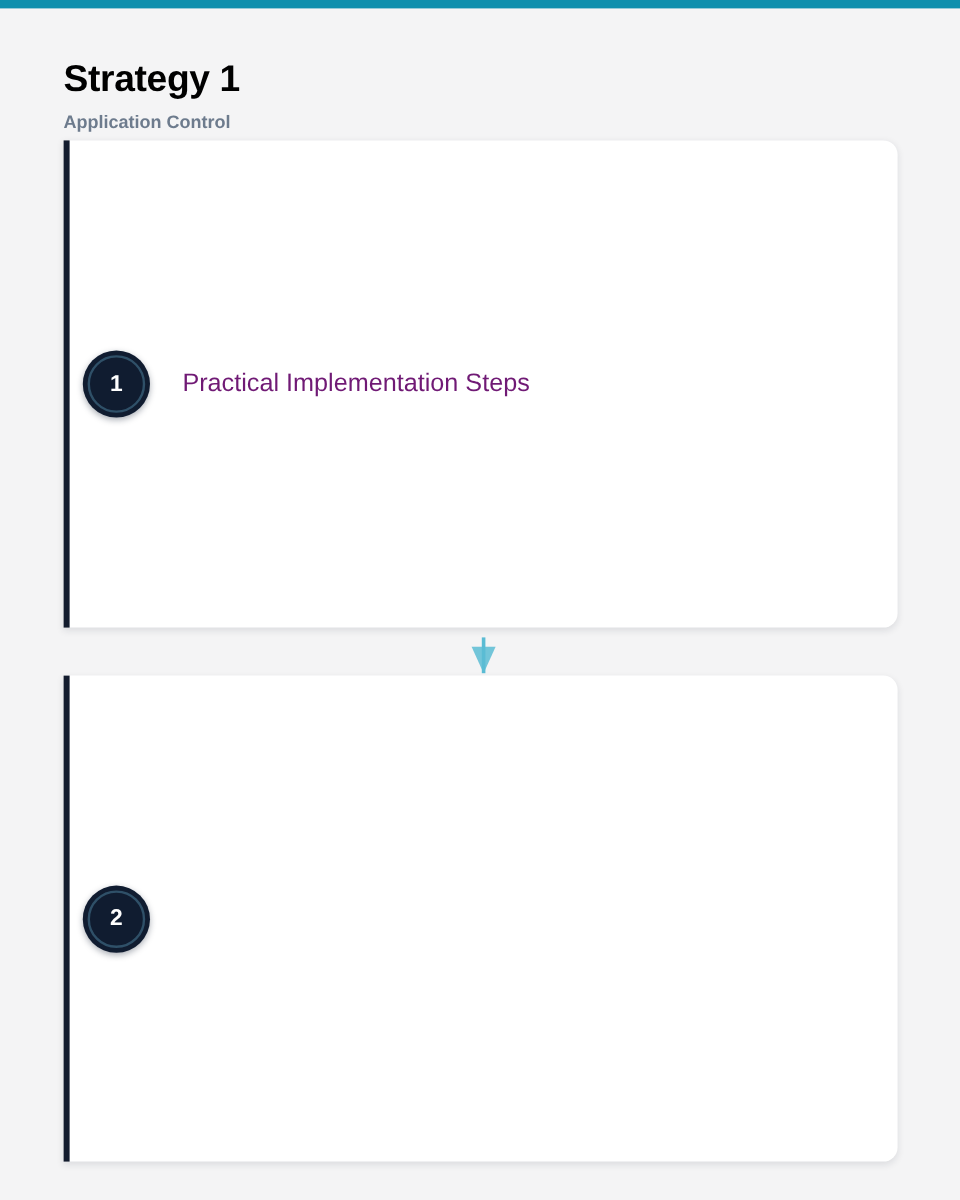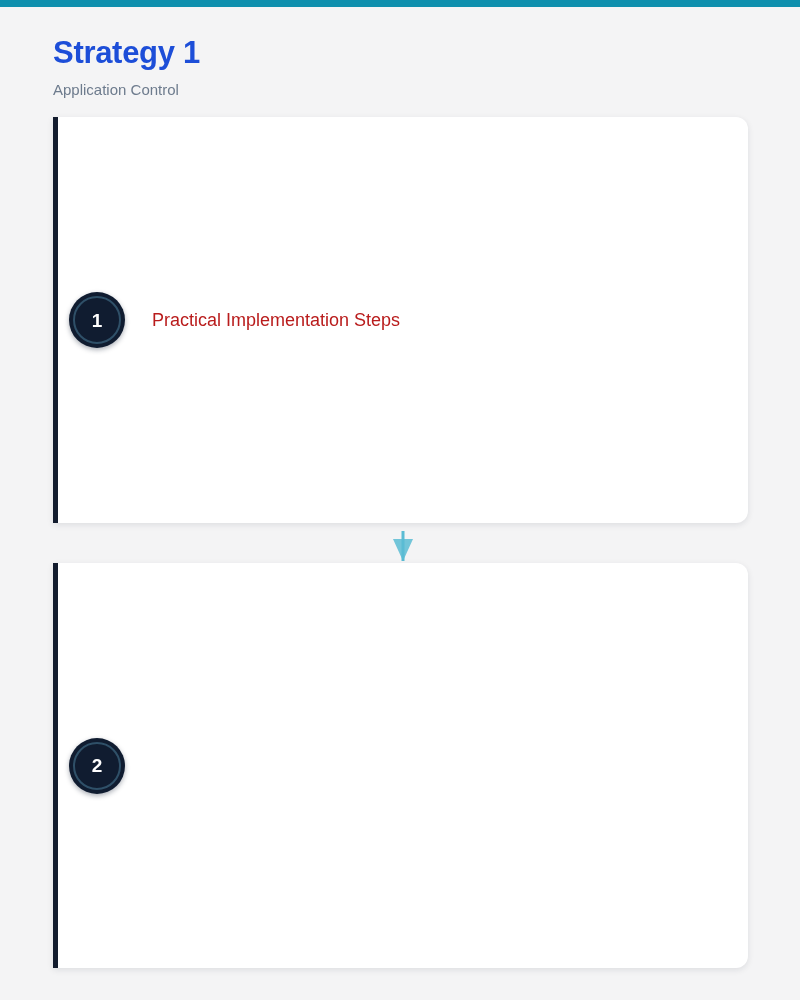--- a/index.html
+++ b/index.html
@@ -27,32 +27,32 @@
 
   
   .header {
     position: absolute;
     top: 7px;
     left: 53px;
     width: 700px;
   }
   .page-title {
     margin: 0;
-    padding-top: 27px;
+    padding-top: 40px;
     font-size: 31px;
     font-weight: bold;
     letter-spacing: -0.3px;
-    color: #1d4ed8;
+    color: #000000;
     line-height: 38px;
   }
   .page-subtitle {
     margin: 0;
     padding-top: 8px;
     font-size: 15px;
-    font-weight: normal;
+    font-weight: bold;
     color: #6d7b8d;
     line-height: 20px;
   }
 
   
   .flow {
     position: absolute;
     top: 117px;
     left: 53px;
     width: 695px;
@@ -115,23 +115,23 @@
     position: relative;
     z-index: 2;
     color: #ffffff;
     font-size: 19px;
     font-weight: bold;
     line-height: 1;
   }
 
   .step-label {
     margin-left: 27px;
-    font-size: 18px;
+    font-size: 21px;
     font-weight: normal;
-    color: #b91c1c;
+    color: #701a75;
     line-height: 24px;
     white-space: nowrap;
   }
 
   
   .connector {
     position: relative;
     width: 695px;
     height: 40px;
   }

